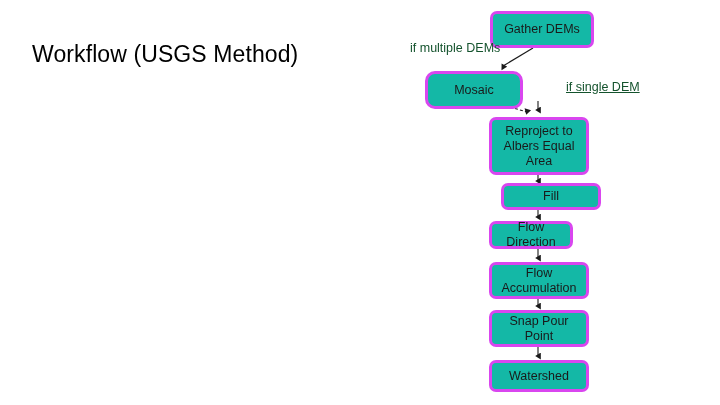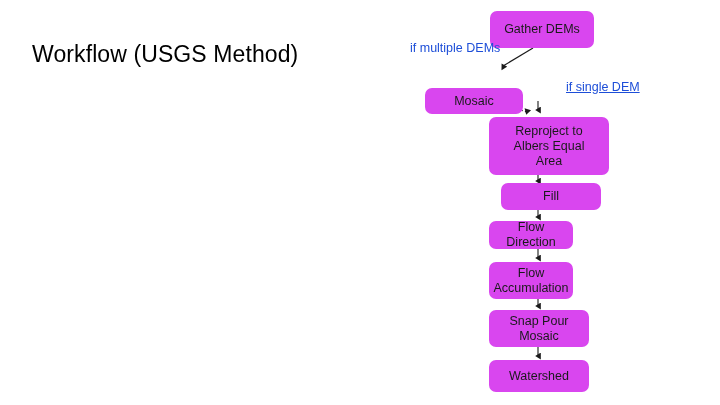--- a/index.html
+++ b/index.html
@@ -36,39 +36,39 @@
   #flowchart {
     position: absolute;
     left: 400px;
     top: 0px;
     width: 320px;
     height: 405px;
   }
   .node {
     position: absolute;
     box-sizing: border-box;
-    background: #d946ef;
-    border: 7px solid #d946ef;
+    background: #14b8a6;
+    border: 3px solid #d946ef;
     border-radius: 7px;
     color: #1a1a1a;
     font-family: "Liberation Sans", sans-serif;
     font-size: 12.5px;
     line-height: 15px;
     display: flex;
     align-items: center;
     justify-content: center;
     text-align: center;
     padding: 6px 4px;
   }
   .edge-label {
     position: absolute;
     font-family: "Liberation Sans", sans-serif;
     font-size: 12.5px;
     line-height: 14px;
-    color: #1d4ed8;
+    color: #14532d;
     white-space: nowrap;
   }
   #arrows {
     position: absolute;
     left: 0; top: 0;
     width: 320px;
     height: 405px;
     pointer-events: none;
   }
 </style>
@@ -100,31 +100,31 @@
 
       <line x1="138" y1="249" x2="138" y2="258" stroke="#1a1a1a" stroke-width="1.1" marker-end="url(#ah)"></line>
 
       <line x1="138" y1="299" x2="138" y2="306" stroke="#1a1a1a" stroke-width="1.1" marker-end="url(#ah)"></line>
 
       <line x1="138" y1="347" x2="138" y2="356" stroke="#1a1a1a" stroke-width="1.1" marker-end="url(#ah)"></line>
     </svg>
 
     <div class="node" style="left:90px;  top:11px;  width:104px; height:37px;">Gather DEMs</div>
 
-    <div class="node" style="left:25px;  top:88px;  width:98px;  height:23px;">Mosaic</div>
+    <div class="node" style="left:25px;  top:71px;  width:98px;  height:38px;border-radius:10px;">Mosaic</div>
 
-    <div class="node" style="left:89px;  top:117px; width:120px; height:58px;">Reproject to Albers Equal Area</div>
+    <div class="node" style="left:89px;  top:117px; width:100px; height:58px;">Reproject to Albers Equal Area</div>
 
     <div class="node" style="left:101px;  top:183px; width:100px; height:27px;">Fill</div>
 
     <div class="node" style="left:89px;  top:221px; width:84px; height:28px;">Flow Direction</div>
 
-    <div class="node" style="left:89px;  top:262px; width:84px; height:37px;">Flow Accumulation</div>
+    <div class="node" style="left:89px;  top:262px; width:100px; height:37px;">Flow Accumulation</div>
 
-    <div class="node" style="left:89px;  top:310px; width:100px; height:37px;">Snap Pour Mosaic</div>
+    <div class="node" style="left:89px;  top:310px; width:100px; height:37px;">Snap Pour Point</div>
 
     <div class="node" style="left:89px;  top:360px; width:100px; height:32px;">Watershed</div>
 
     <div class="edge-label" style="left:10px; top:41px;">if multiple DEMs</div>
 
     <div class="edge-label" style="left:166px; top:80px;text-decoration:underline;">if single DEM</div>
 
   </div>
 </div>
 

